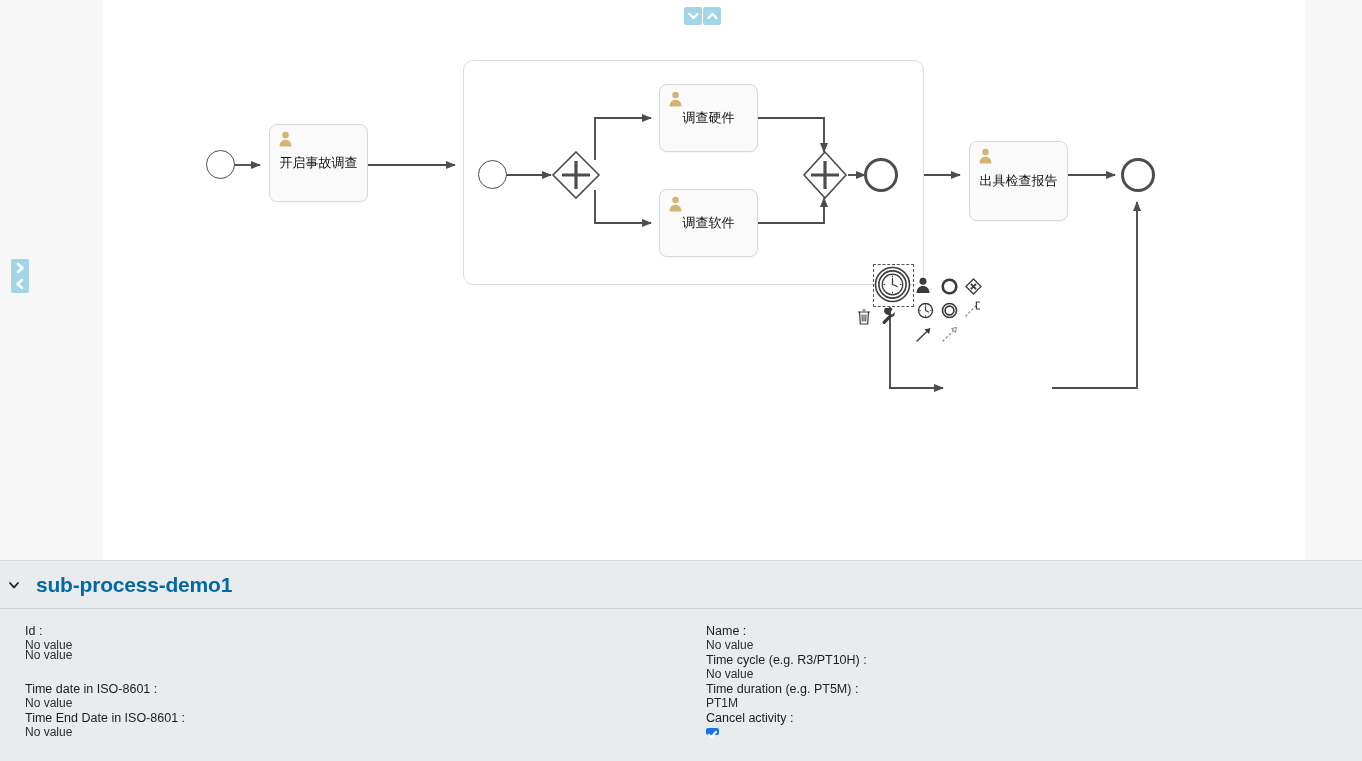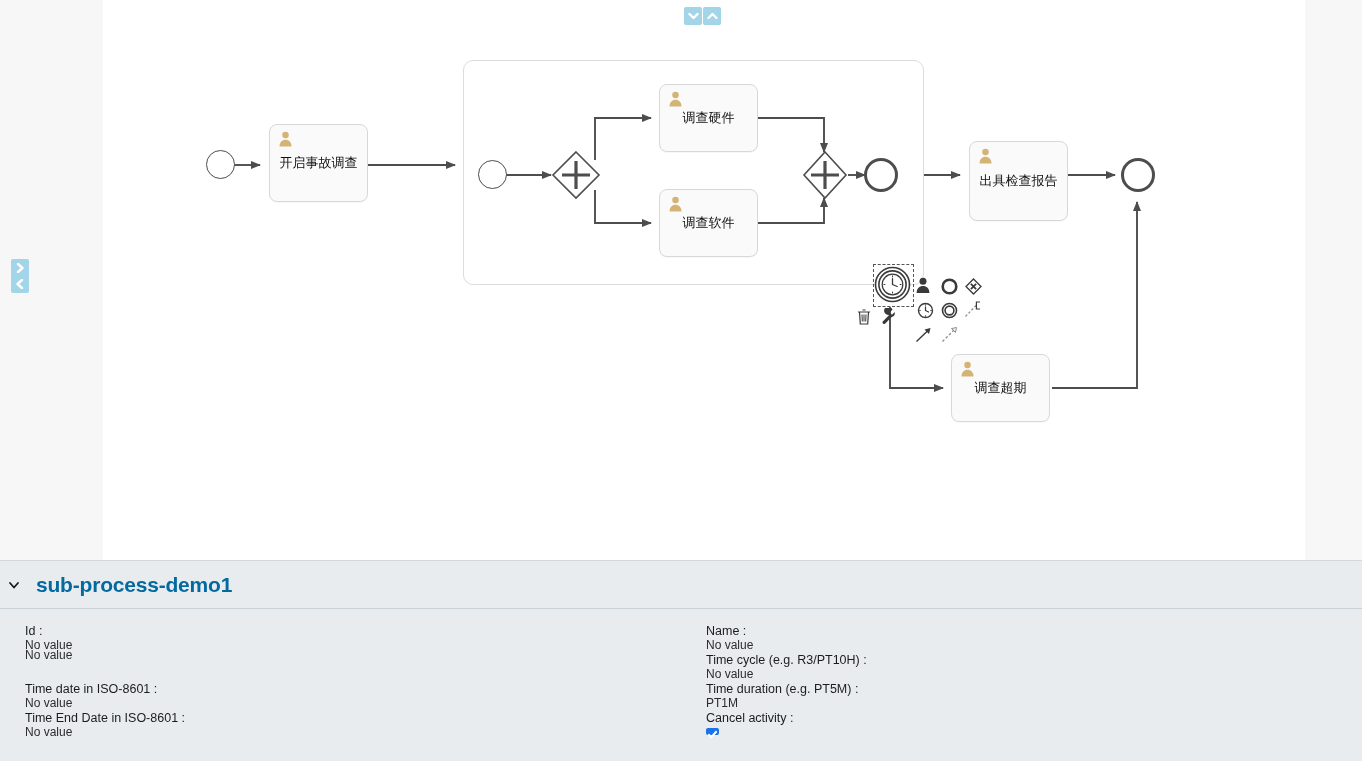--- a/index.html
+++ b/index.html
@@ -311,27 +311,20 @@
     <div class="node task" style="left:866px; top:141px; width:99px; height:80px;">
       <svg class="task-usericon" viewBox="0 0 16 17">
         <circle cx="8" cy="4.3" r="3.5" fill="#d4b474"></circle>
         <path d="M1.6,16.5 C1.6,11.6 4.5,9.2 8,9.2 C11.5,9.2 14.4,11.6 14.4,16.5 Z" fill="#d4b474"></path>
       </svg>
       <span class="task-label">出具检查报告</span>
     </div>
 
     <div class="node event-circle event-end" style="left:1018px; top:158px; width:34px; height:34px;"></div>
 
-    <div class="node task" style="left:848px; top:354px; width:99px; height:68px;">
-      <svg class="task-usericon" viewBox="0 0 16 17">
-        <circle cx="8" cy="4.3" r="3.5" fill="#d4b474"></circle>
-        <path d="M1.6,16.5 C1.6,11.6 4.5,9.2 8,9.2 C11.5,9.2 14.4,11.6 14.4,16.5 Z" fill="#d4b474"></path>
-      </svg>
-      <span class="task-label">调查超期</span>
-    </div>
 
     <div id="selection-outline" style="left:770px; top:264px; width:39px; height:41px;"></div>
 
     <svg class="node" style="left:771px; top:266px;" width="37" height="37">
       <circle cx="18.5" cy="18.5" r="17" fill="#ffffff" stroke="#3a3a3a" stroke-width="1.6"></circle>
       <circle cx="18.5" cy="18.5" r="13.6" fill="#ffffff" stroke="#3a3a3a" stroke-width="1.6"></circle>
       <circle cx="18.5" cy="18.5" r="10.3" fill="none" stroke="#3a3a3a" stroke-width="1.2"></circle>
       <g stroke="#3a3a3a" stroke-width="1">
         <line x1="18.5" y1="9.5" x2="18.5" y2="11.3"></line>
         <line x1="18.5" y1="25.7" x2="18.5" y2="27.5"></line>

